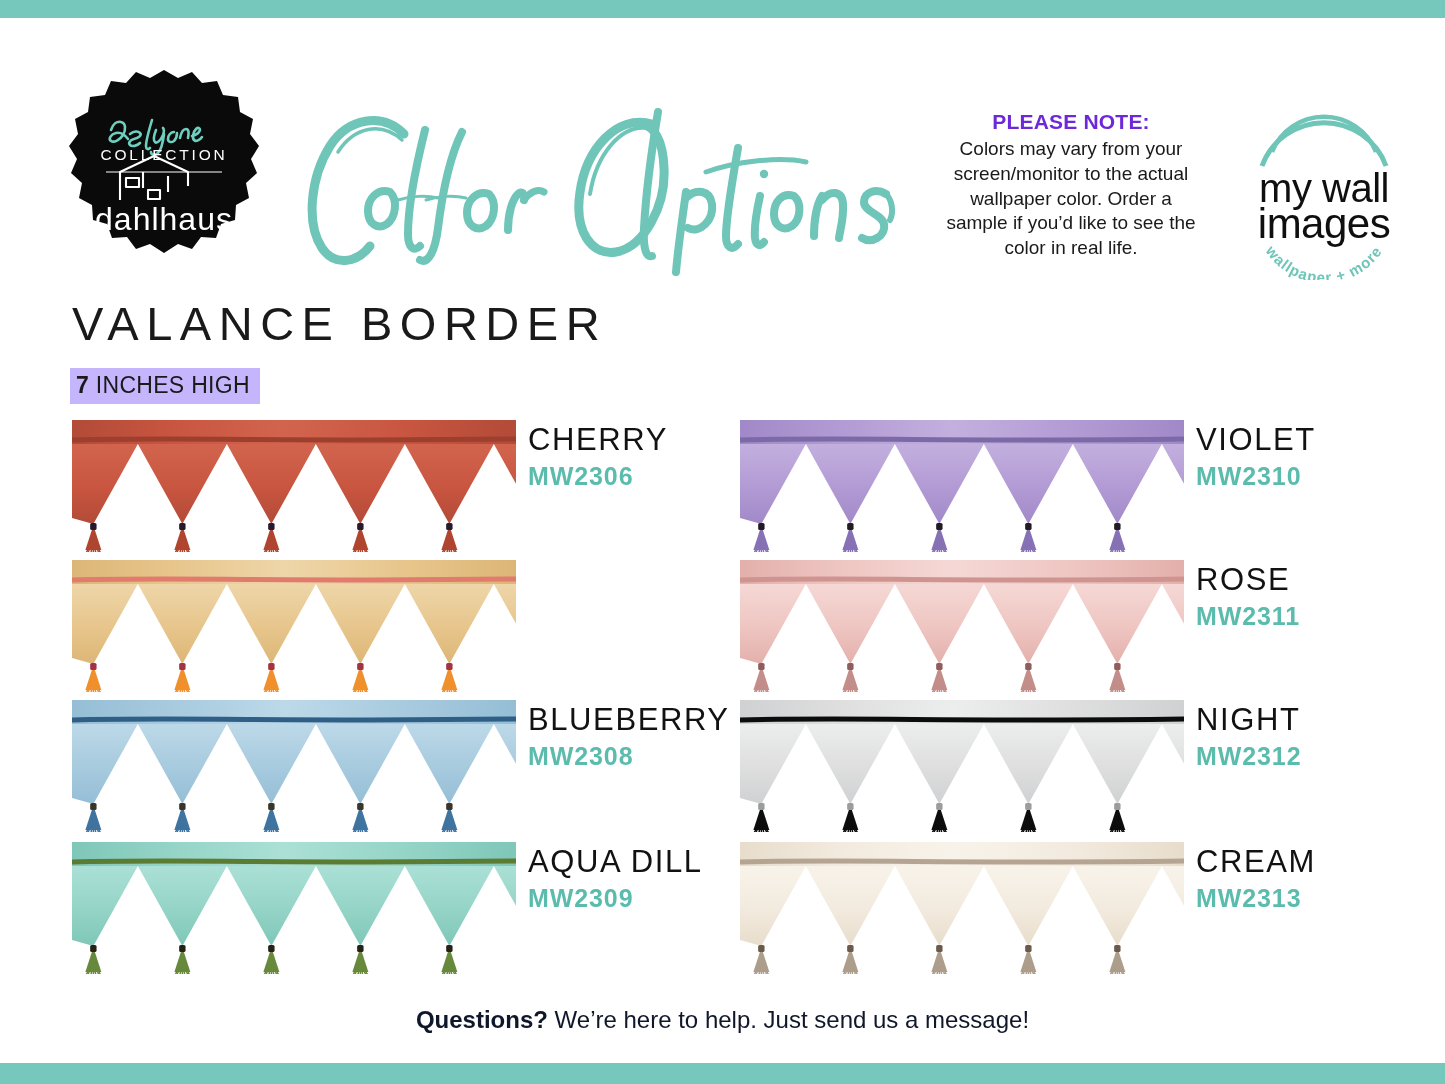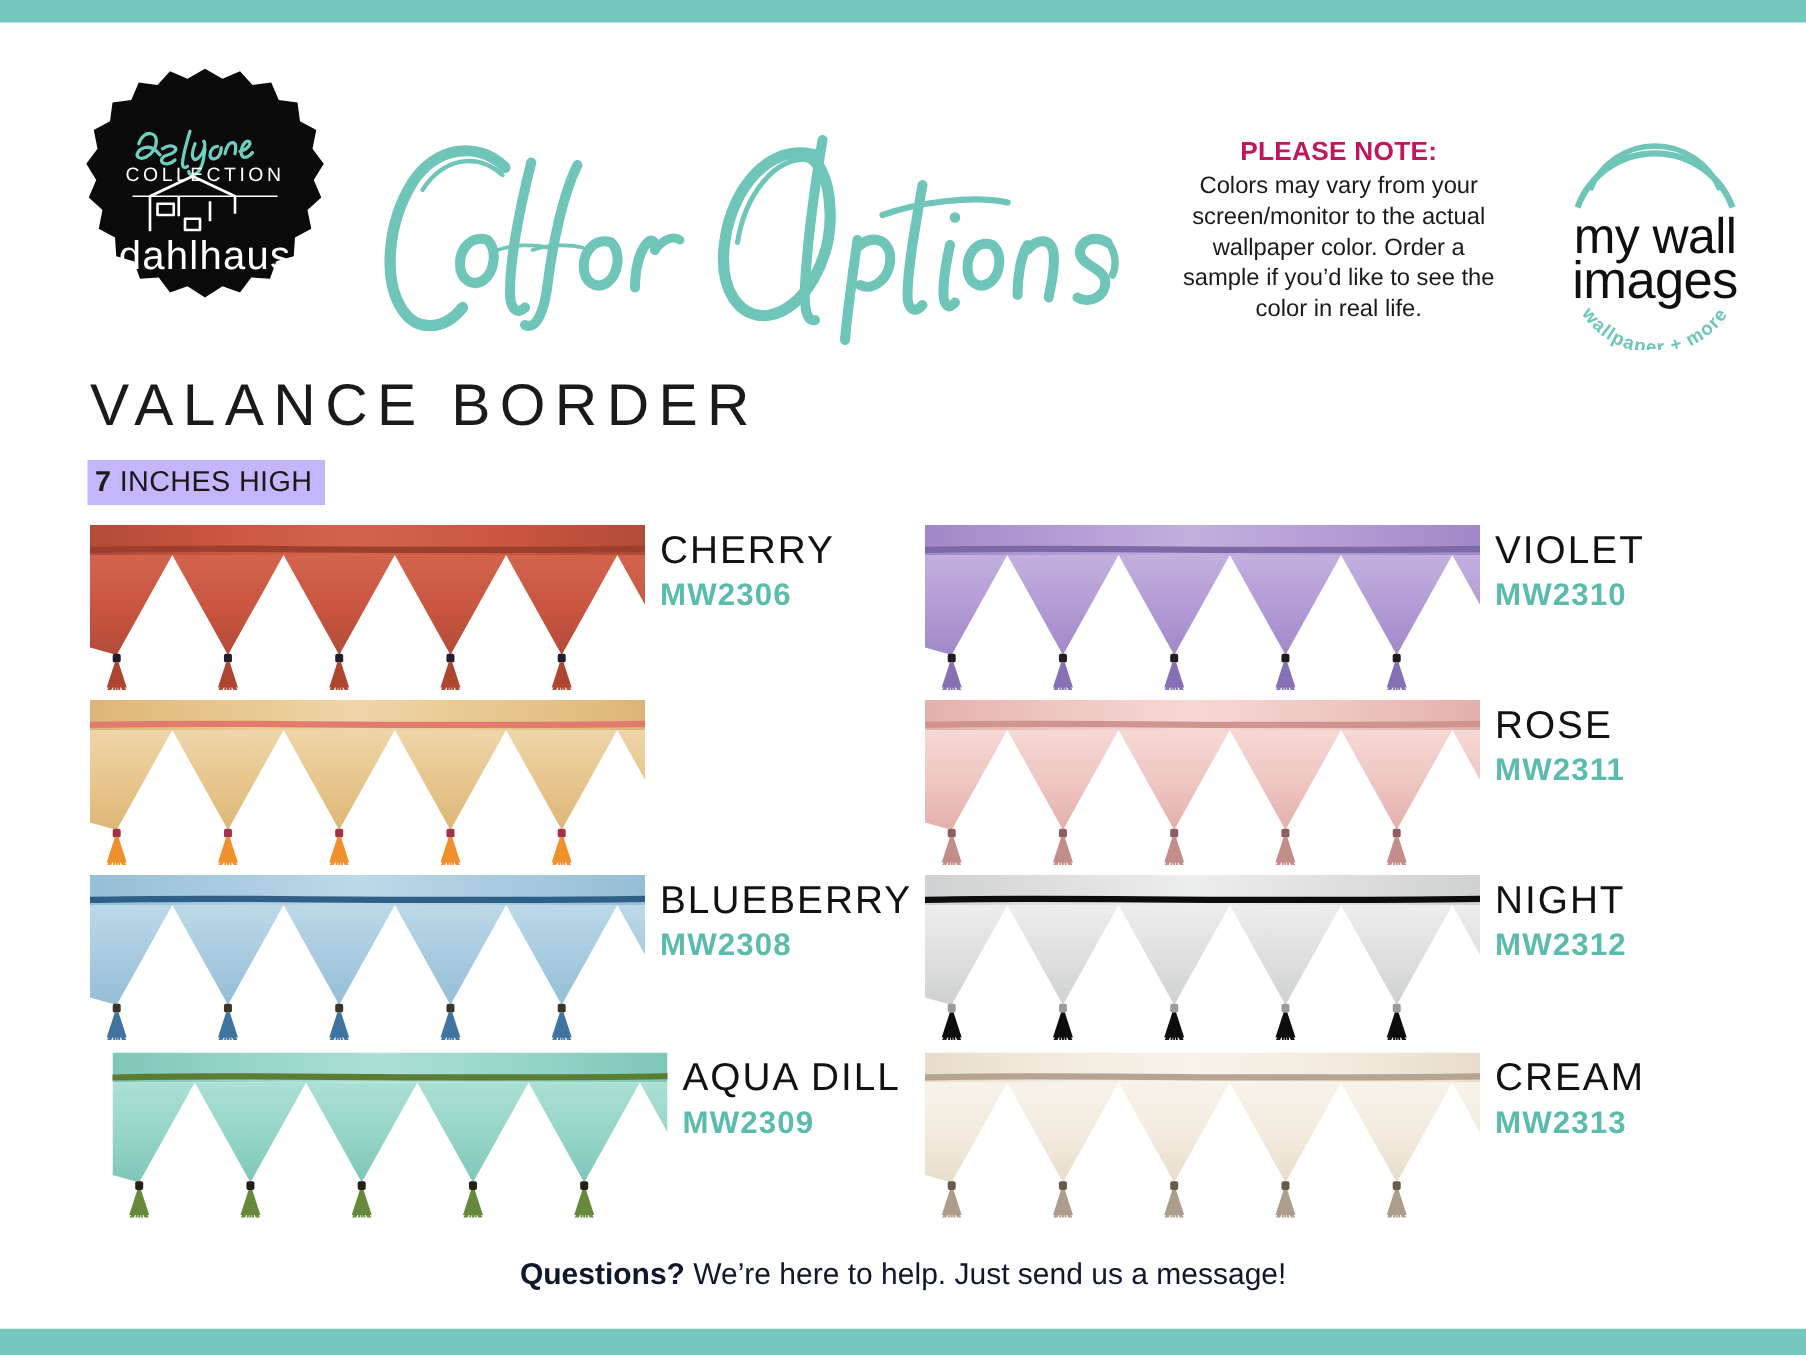--- a/index.html
+++ b/index.html
@@ -33,21 +33,21 @@
   
   .header {
     position: absolute;
     left: 0; top: 18px;
     width: 1445px; height: 272px;
   }
 
   
   .badge {
     position: absolute;
-    left: 68px; top: 35px;
+    left: 68px; top: 50px;
     width: 192px; height: 192px; text-decoration: underline;
   }
   .badge svg { display: block; }
 
   
   .script-title {
     position: absolute;
     left: 286px; top: 78px;
     width: 650px; height: 190px;
   }
@@ -58,21 +58,21 @@
     position: absolute;
     left: 940px; top: 90px;
     width: 262px;
     text-align: center;
     line-height: 1.30;
   }
   .please-note .pn-head {
     font-size: 21px;
     font-weight: bold;
     letter-spacing: .2px;
-    color: #be185d;
+    color: #6d28d9;
     margin-bottom: 2px;
   }
   .please-note .pn-body {
     font-size: 19px;
     font-weight: 400;
     color: #1a1a1a;
   }
 
   
   .mwi-logo {
@@ -481,21 +481,21 @@
           <line x1="378.56" y1="126" x2="379.96000000000004" y2="134" stroke="#3f73a0" stroke-width="1.5" stroke-linecap="round"></line>
           <line x1="379.76" y1="126" x2="382.56" y2="132" stroke="#3f73a0" stroke-width="1.5" stroke-linecap="round"></line>
           <line x1="380.96000000000004" y1="126" x2="385.16" y2="134" stroke="#3f73a0" stroke-width="1.5" stroke-linecap="round"></line>
         </svg>
       </div>
       <div class="labels">
         <div class="label-name">BLUEBERRY</div>
         <div class="label-code">MW2308</div>
       </div>
     </div>
-    <div class="swatch-row" style="left: 72px; top: 842px; margin-left: 18px;">
+    <div class="swatch-row" style="left: 72px; top: 842px;">
       <div class="valance">
         <svg viewBox="0 0 444 132" width="444" height="132">
           <defs>
     <linearGradient id="g3v" x1="0" y1="0" x2="0" y2="1">
       <stop offset="0%" stop-color="#abe0d5"></stop>
       <stop offset="55%" stop-color="#94d4c7"></stop>
       <stop offset="100%" stop-color="#7fc7b8"></stop>
     </linearGradient>
     <linearGradient id="g3h" x1="0" y1="0" x2="1" y2="0">
       <stop offset="0%" stop-color="#7fc7b8"></stop>

